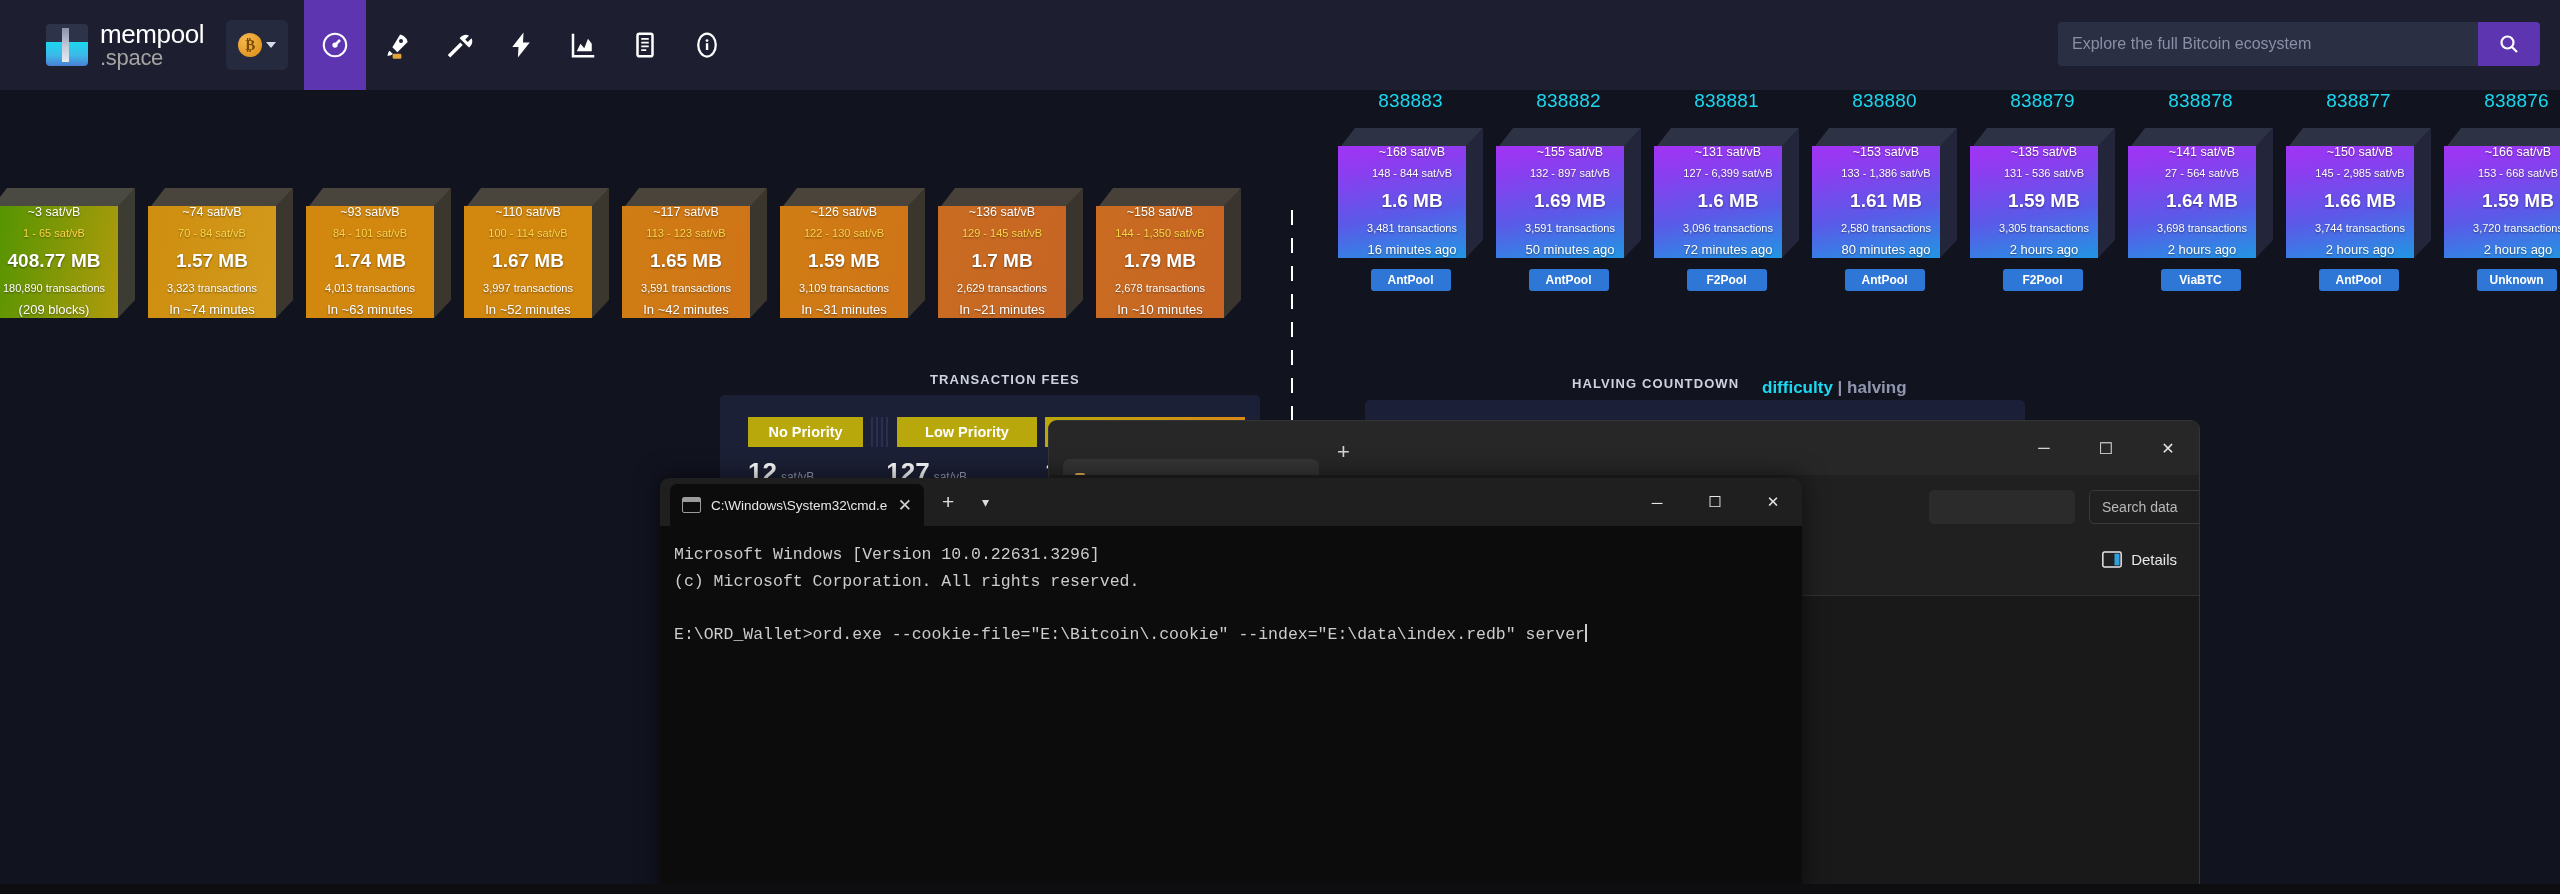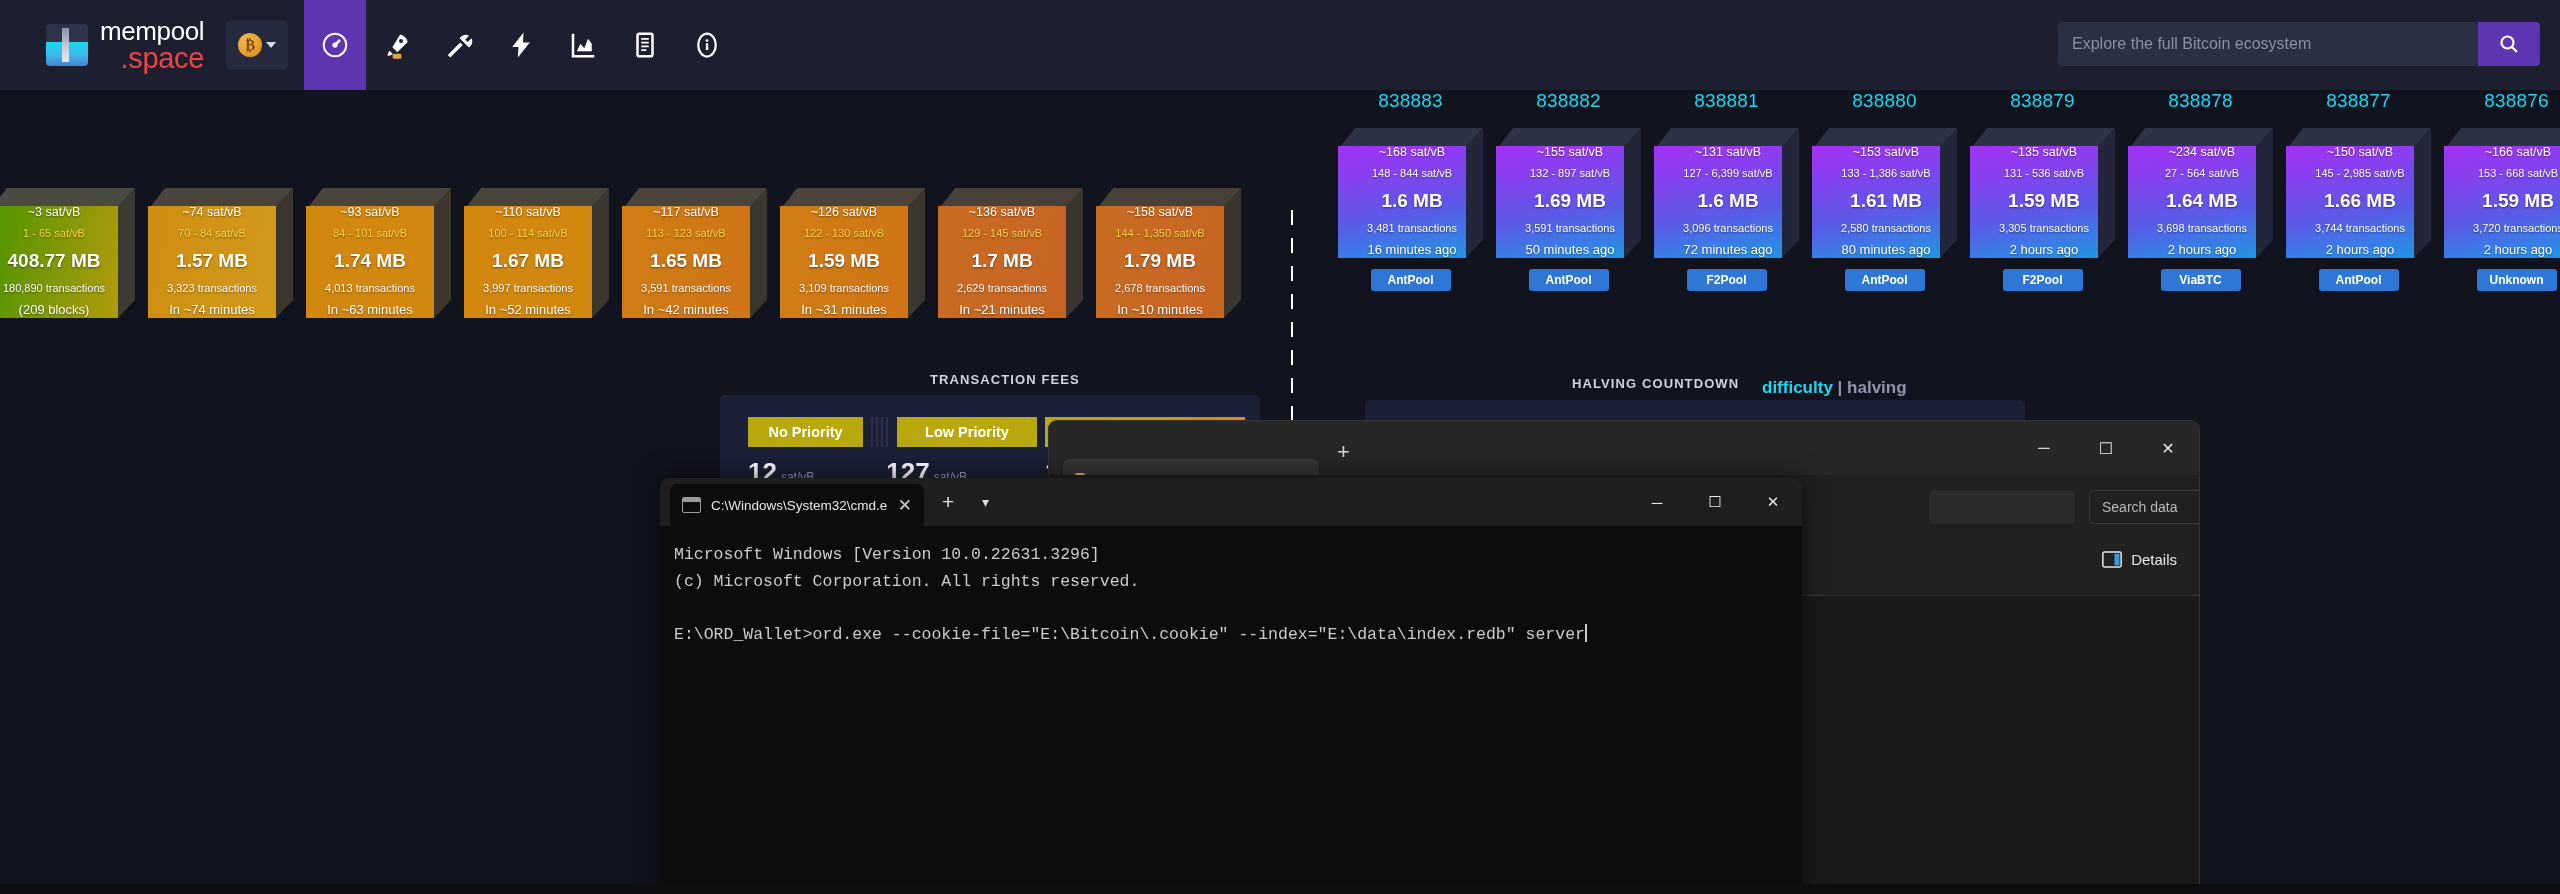--- a/index.html
+++ b/index.html
@@ -22,21 +22,21 @@
     width: 42px; height: 42px; border-radius: 4px;
     background: linear-gradient(180deg,#2d3348 0%, #2d3348 42%, #1bd8f0 43%, #3db8e8 75%, #4a7fd4 100%);
     position: relative; overflow:hidden;
   }
   .logo-mark::after{
     content:""; position:absolute; left:16px; top:4px; width:7px; height:34px;
     background:linear-gradient(180deg,#8b93ad 0%, #c6cbd8 55%, #e8eaf0 100%);
   }
   .logo-text { margin-left: 12px; line-height: 1.0; }
   .logo-text .l1 { font-size: 26px; color: #ffffff; font-weight: 400; letter-spacing:-0.4px;}
-  .logo-text .l2 { font-size: 29px; color: #ef4444; font-weight: 400; letter-spacing:-0.3px;text-align:right;}
+  .logo-text .l2 { font-size: 22px; color: #a3a3a3; font-weight: 400; letter-spacing:-0.3px;}
 
   .coin-select {
     margin-left: 22px; width: 62px; height: 50px; border-radius: 6px;
     background: #262a3e; display:flex; align-items:center; justify-content:center; gap:4px;
     cursor: pointer;
   }
   .coin-dot {
     width: 24px; height: 24px; border-radius: 50%;
     background: radial-gradient(circle at 35% 30%, #f7b850, #d98c12);
     color:#7a4a00; font-size:15px; font-weight:700; display:flex;align-items:center;justify-content:center;
@@ -497,21 +497,21 @@
             </div>
           </div>
           <div class="blk-pool">F2Pool</div>
         </div>
         <div class="blk cf">
           <div class="blk-height">838878</div>
           <div class="blk-3d">
             <div class="blk-top"></div>
             <div class="blk-side"></div>
             <div class="blk-face">
-              <div class="f-avg">~234 sat/vB</div>
+              <div class="f-avg">~141 sat/vB</div>
               <div class="f-range">27 - 564 sat/vB</div>
               <div class="f-size">1.64 MB</div>
               <div class="f-tx">3,698 transactions</div>
               <div class="f-eta">2 hours ago</div>
             </div>
           </div>
           <div class="blk-pool">ViaBTC</div>
         </div>
         <div class="blk cf">
           <div class="blk-height">838877</div>

